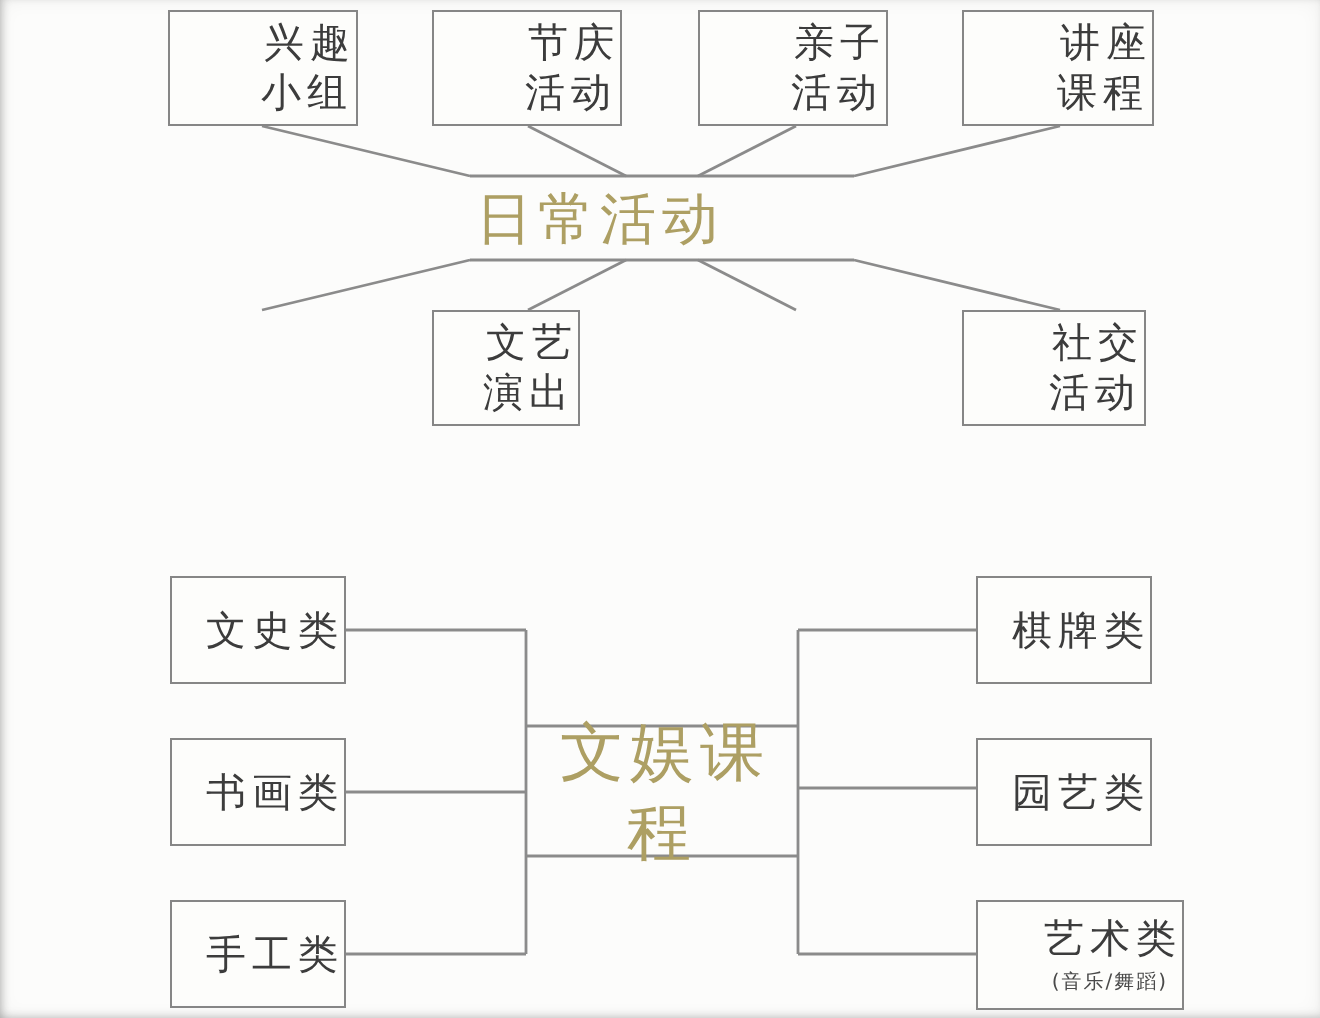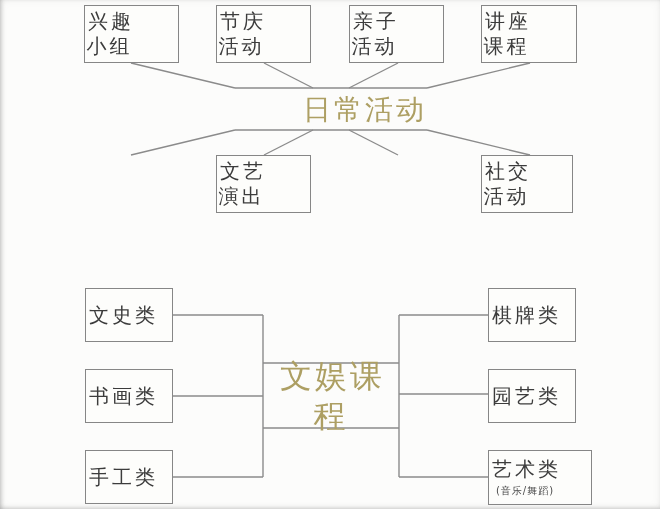--- a/index.html
+++ b/index.html
@@ -10,35 +10,35 @@
     overflow:hidden;
     box-shadow: inset 3px 0 5px -2px rgba(0,0,0,.22),
                 inset 0 -3px 5px -2px rgba(0,0,0,.14),
                 inset 0 0 10px rgba(0,0,0,.05);
   }
   .lines { position:absolute; left:0; top:0; width:660px; height:509px; }
   .lines line { stroke:#8b8b8b; stroke-width:1.4; }
   .node {
     position:absolute; box-sizing:border-box;
     border:1.5px solid #868686; background:rgba(253,253,252,.6);
-    display:flex; align-items:center; justify-content:flex-start;
+    display:flex; align-items:center; justify-content:flex-end;
     color:#3c3c3c;
   }
   .lbl {
     display:block; white-space:pre-line; text-align:center;
     font-size:20px; line-height:1.25; font-weight:500;
     letter-spacing:3px; text-indent:3px;
   }
   .sub {
     display:block; text-align:center; font-size:10px; color:#4a4a4a;
     letter-spacing:1px; margin-top:2px; font-weight:500;
   }
   .center-label {
     position:absolute; color:#ad9f63; font-weight:500;
-    text-align:right; letter-spacing:3px; text-indent:3px;
+    text-align:left; letter-spacing:3px; text-indent:3px;
   }
   .center-label.d1 { left:235px; top:93px; width:192px; height:34px;
     line-height:34px; font-size:28px; }
   .node.center-box .lbl { color:#ad9f63; font-size:32px; }
 </style>
 </head>
 <body>
 
 <div class="stage">
 
@@ -84,21 +84,21 @@
     <span class="lbl">亲子
 活动</span>
   </div>
   <div class="node" style="left:481px;top:5px;width:96px;height:58px">
     <span class="lbl">讲座
 课程</span>
   </div>
 
   <div class="center-label d1">日常活动</div>
 
-  <div class="node" style="left:216px;top:155px;width:95px;height:58px">
+  <div class="node" style="left:216px;top:155px;width:74px;height:58px">
     <span class="lbl">文艺
 演出</span>
   </div>
   <div class="node" style="left:481px;top:155px;width:92px;height:58px">
     <span class="lbl">社交
 活动</span>
   </div>
 
   <div class="node" style="left:85px;top:288px;width:88px;height:54px">
     <span class="lbl">文史类</span>

